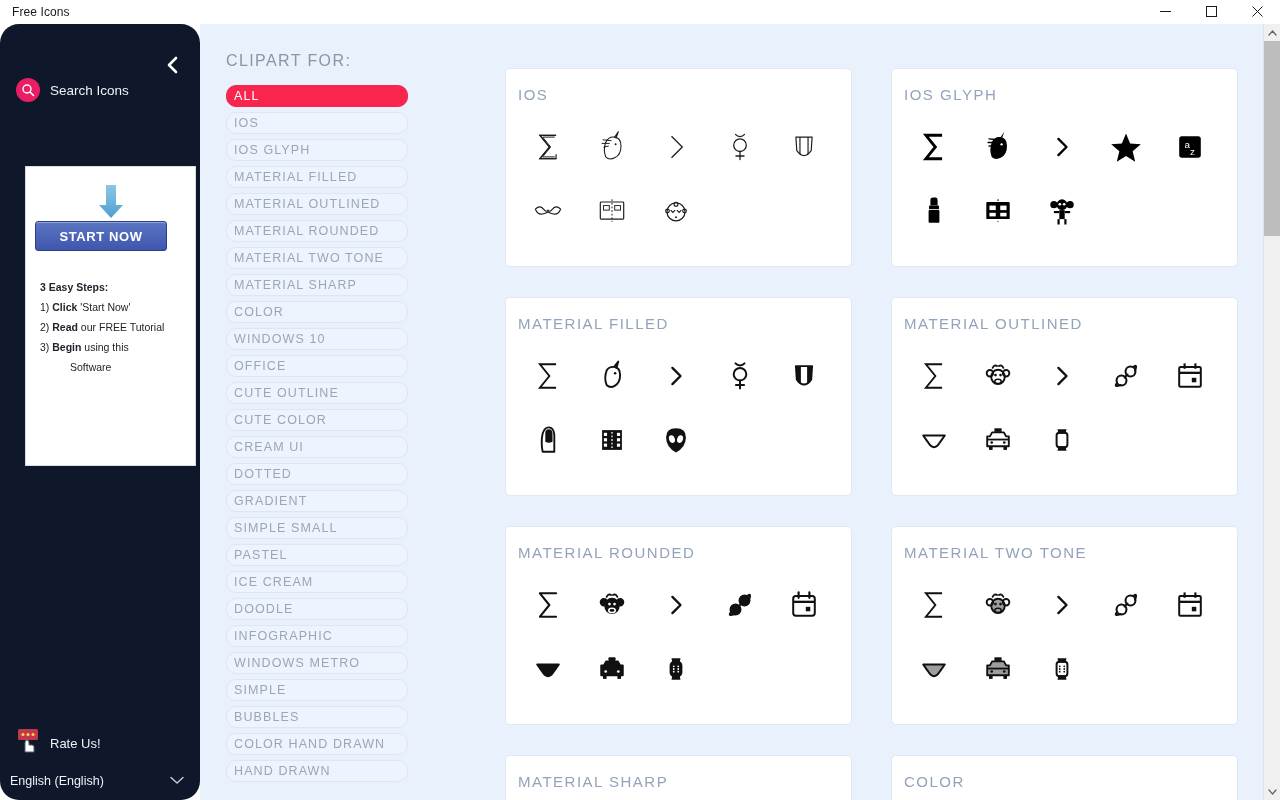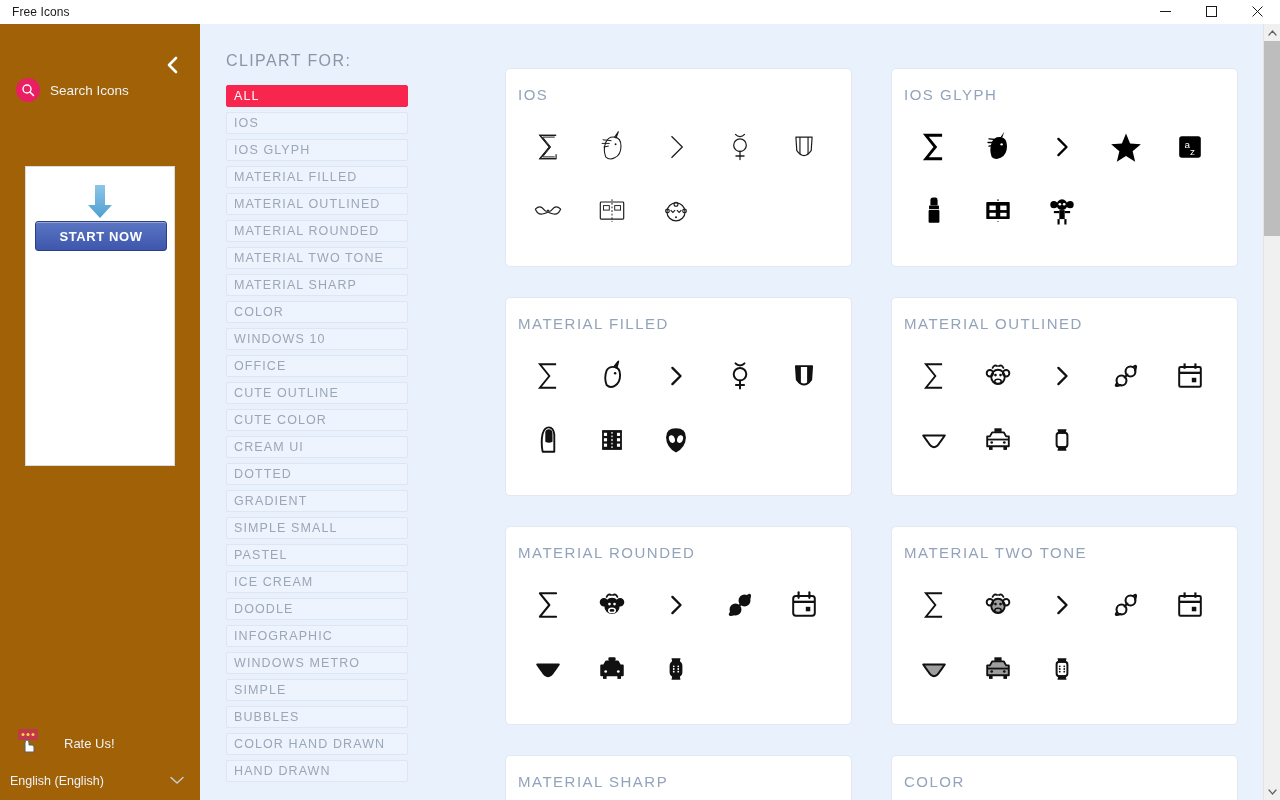--- a/index.html
+++ b/index.html
@@ -28,21 +28,22 @@
     width: 46px; height: 24px;
     display: flex; align-items: center; justify-content: center;
     color: #1a1a1a;
   }
   #winbtns .wb svg { display: block; }
 
   
   #sidebar {
     position: absolute; top: 24px; left: 0;
     width: 200px; height: 776px;
-    background: #a16207;
+    background: #0f172a;
+    border-radius: 19px;
   }
   #collapse-btn {
     position: absolute; top: 30px; right: 18px;
     width: 20px; height: 22px;
     display: flex; align-items: center; justify-content: center;
     color: #ffffff;
   }
   #search-row {
     position: absolute; top: 54px; left: 16px;
     display: flex; align-items: center; gap: 10px;
@@ -52,21 +53,21 @@
     background: #e91e63;
     display: flex; align-items: center; justify-content: center;
   }
   #search-row .slabel {
     font-size: 13.5px; color: #eef2f7;
   }
 
   
   #promo {
     position: absolute; top: 142px; left: 25px;
-    width: 150px; height: 300px;
+    width: 171px; height: 300px;
     background: #ffffff;
     border: 1px solid #d8dde3;
   }
   #promo-arrow {
     position: absolute; top: 18px; left: 50%; transform: translateX(-50%);
   }
   #promo-btn {
     position: absolute; top: 54px; left: 9px;
     width: 132px; height: 30px;
     background: linear-gradient(#5b76c4, #3e56ac);
@@ -80,21 +81,21 @@
   #promo-steps {
     position: absolute; top: 110px; left: 14px; right: 8px;
     font-size: 10.5px; color: #20242b; line-height: 20px;
   }
   #promo-steps .hdr { font-weight: bold; }
   #promo-steps b { font-weight: bold; }
   #promo-steps .indent { display: block; padding-left: 30px; }
 
   #rate-row {
     position: absolute; bottom: 42px; left: 16px;
-    display: flex; align-items: center; gap: 24px;
+    display: flex; align-items: center; gap: 10px;
   }
   #rate-row .rlabel { font-size: 13px; color: #eef2f7; }
 
   #lang-row {
     position: absolute; bottom: 6px; left: 10px;
     width: 180px; height: 26px;
     display: flex; align-items: center;
     color: #eef2f7; font-size: 12.5px;
   }
   #lang-row .chev { margin-left: auto; margin-right: 6px; color: #c7d0da; }
@@ -108,21 +109,21 @@
   }
   #cat-heading {
     font-size: 16px; letter-spacing: 1.4px;
     color: #8a95a6; font-weight: normal;
     margin-left: 26px; margin-bottom: 15px;
   }
   .cat-item {
     height: 22px; margin: 0 32px 5px 26px;
     background: #eef4fd;
     border: 1px solid #dde6f3;
-    border-radius: 2px;
+    border-radius: 10px;
     display: flex; align-items: center;
     padding-left: 7px;
     font-size: 12.5px; letter-spacing: 1.1px;
     color: #9aa7b8;
   }
   .cat-item.active {
     background: #f8254f;
     border-color: #f8254f;
     color: #ffffff;
   }
@@ -234,20 +235,26 @@
         <defs>
           <linearGradient id="arrGrad" x1="0" y1="0" x2="0" y2="1">
             <stop offset="0%" stop-color="#8cc6e8"></stop>
             <stop offset="100%" stop-color="#4f9fd0"></stop>
           </linearGradient>
         </defs>
         <polygon points="10,0 20,0 20,20 27,20 15,33 3,20 10,20" fill="url(#arrGrad)"></polygon>
       </svg>
     </div>
     <div id="promo-btn">START NOW</div>
+    <div id="promo-steps">
+      <div class="hdr">3 Easy Steps:</div>
+      <div><span>1) </span><b>Click</b><span> 'Start Now'</span></div>
+      <div><span>2) </span><b>Read</b><span> our FREE Tutorial</span></div>
+      <div><span>3) </span><b>Begin</b><span> using this</span><span class="indent">Software</span></div>
+    </div>
   </div>
 
   <div id="rate-row">
     <span>
       <svg width="24" height="26" viewBox="0 0 24 26">
         <rect x="2" y="1" width="20" height="11" rx="1.5" fill="#c0394b"></rect>
         <circle cx="7" cy="6.5" r="1.5" fill="#ffd24d"></circle>
         <circle cx="12" cy="6.5" r="1.5" fill="#ffd24d"></circle>
         <circle cx="17" cy="6.5" r="1.5" fill="#ffd24d"></circle>
         <path d="M9 24 L9 15 Q9 12 11 12 Q13 12 13 15 L13 17 L16 17 Q18 17 18 19 L18 24 Z" fill="#ffffff" stroke="#556070" stroke-width="1"></path>

